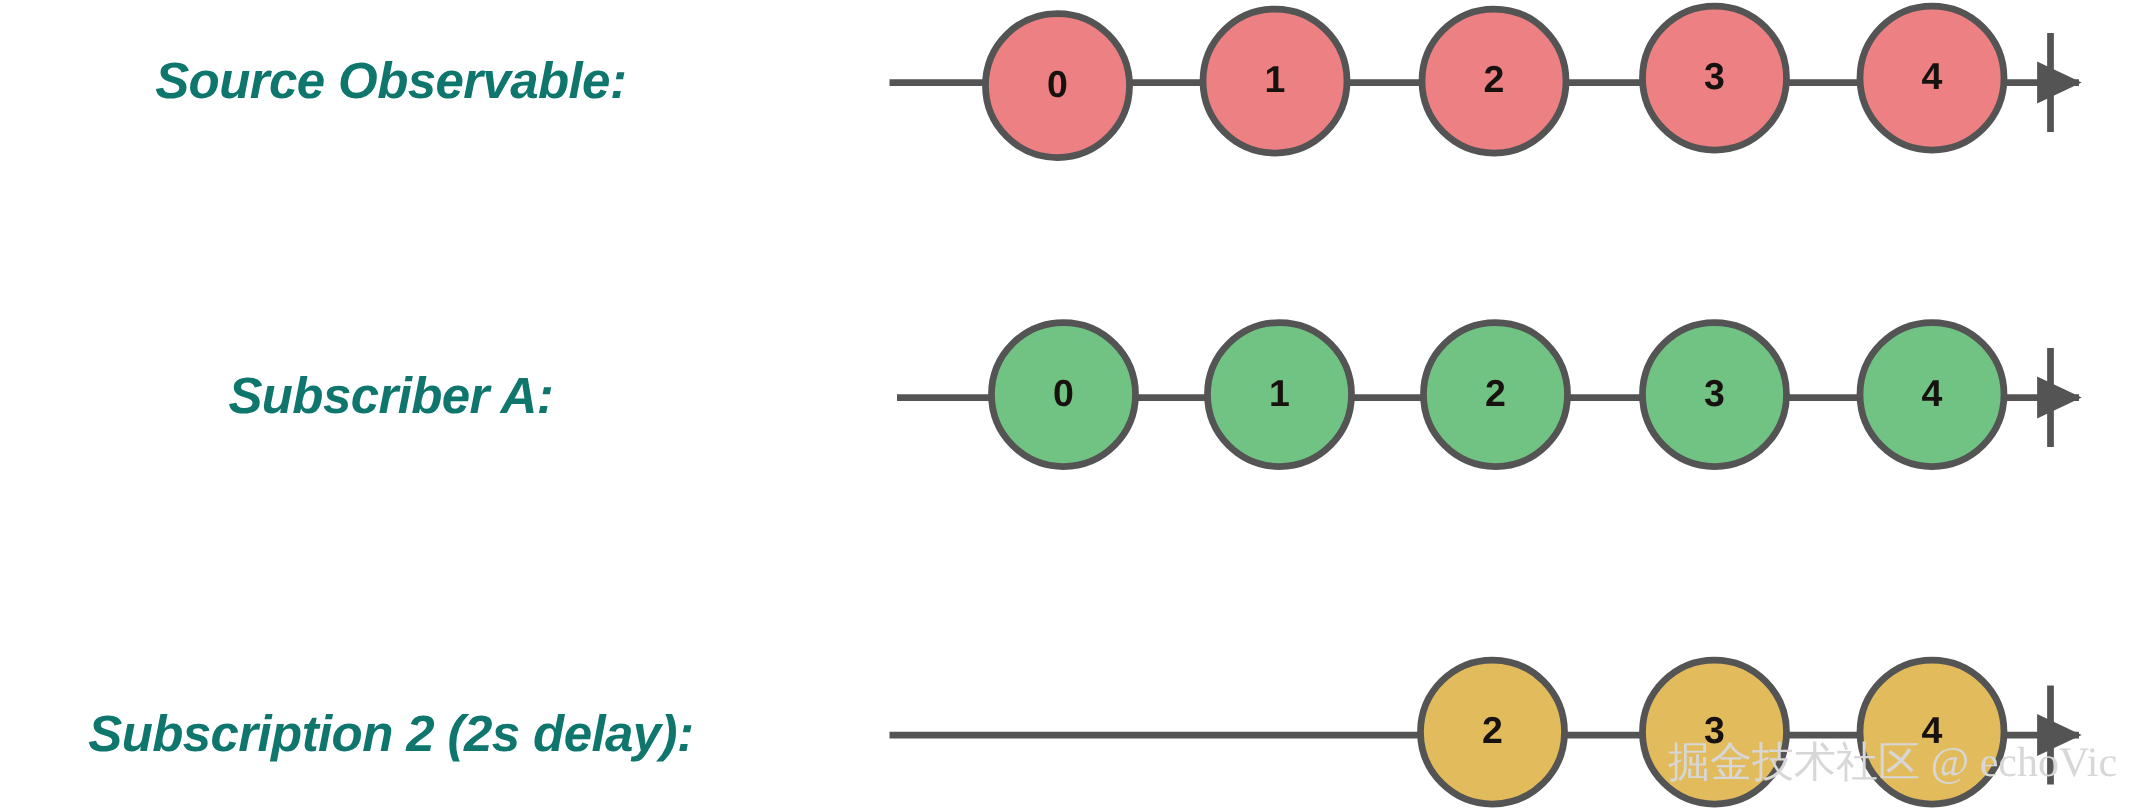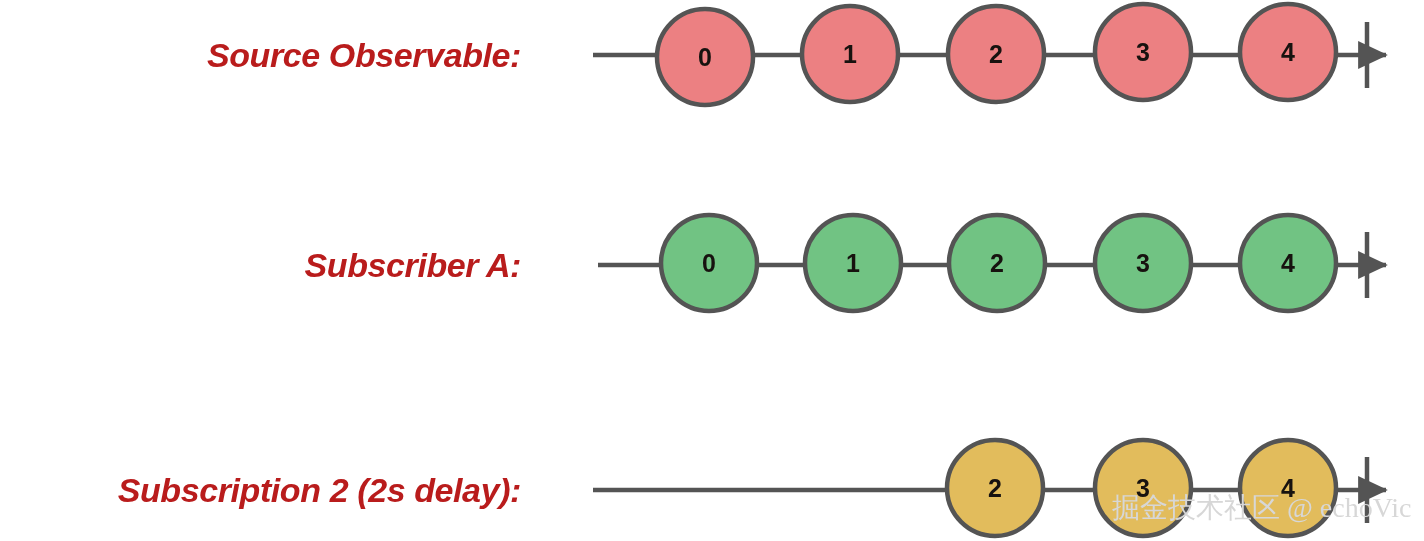--- a/index.html
+++ b/index.html
@@ -17,24 +17,24 @@
 
   #diagram {
     position: absolute;
     inset: 0;
     width: 1424px;
     height: 541px;
   }
 
   .row-label {
     position: absolute;
-    text-align: right;
+    text-align: center;
     font-style: italic;
     font-weight: bold;
-    color: #b91c1c;
+    color: #0f766e;
     font-size: 34px;
     letter-spacing: -0.4px;
     white-space: nowrap;
     font-family: "Liberation Sans", "DejaVu Sans", sans-serif;
     transform: translateY(-50%);
   }
 
   .marble-num {
     position: absolute;
     font-weight: bold;

